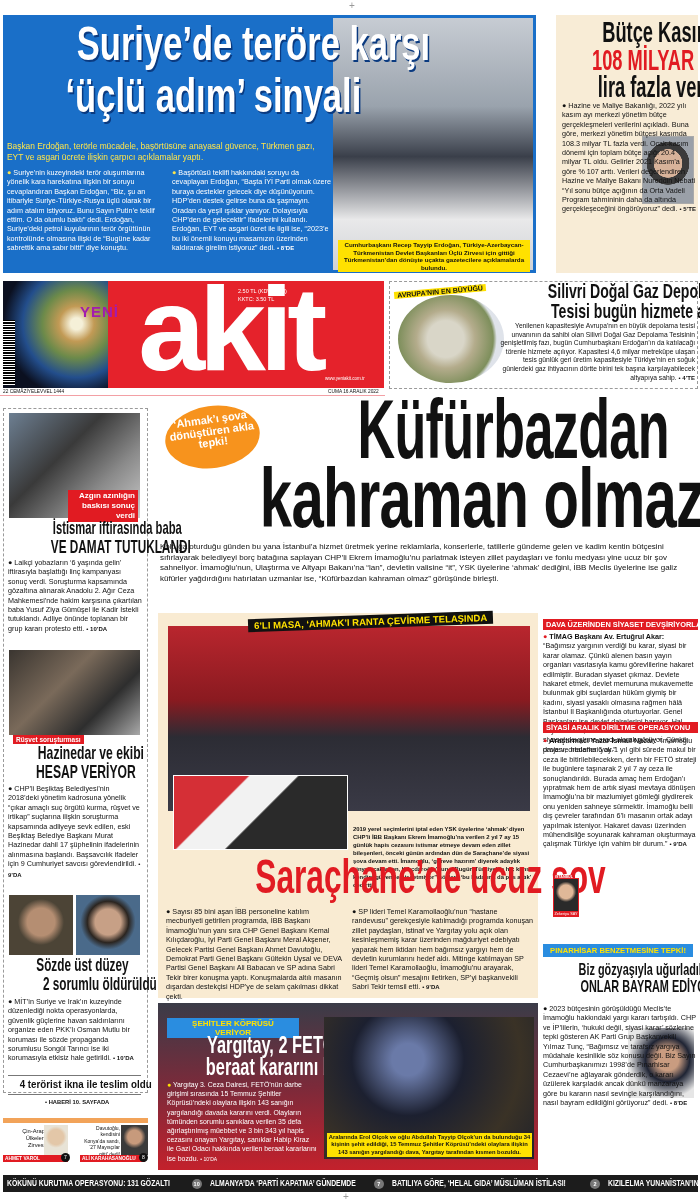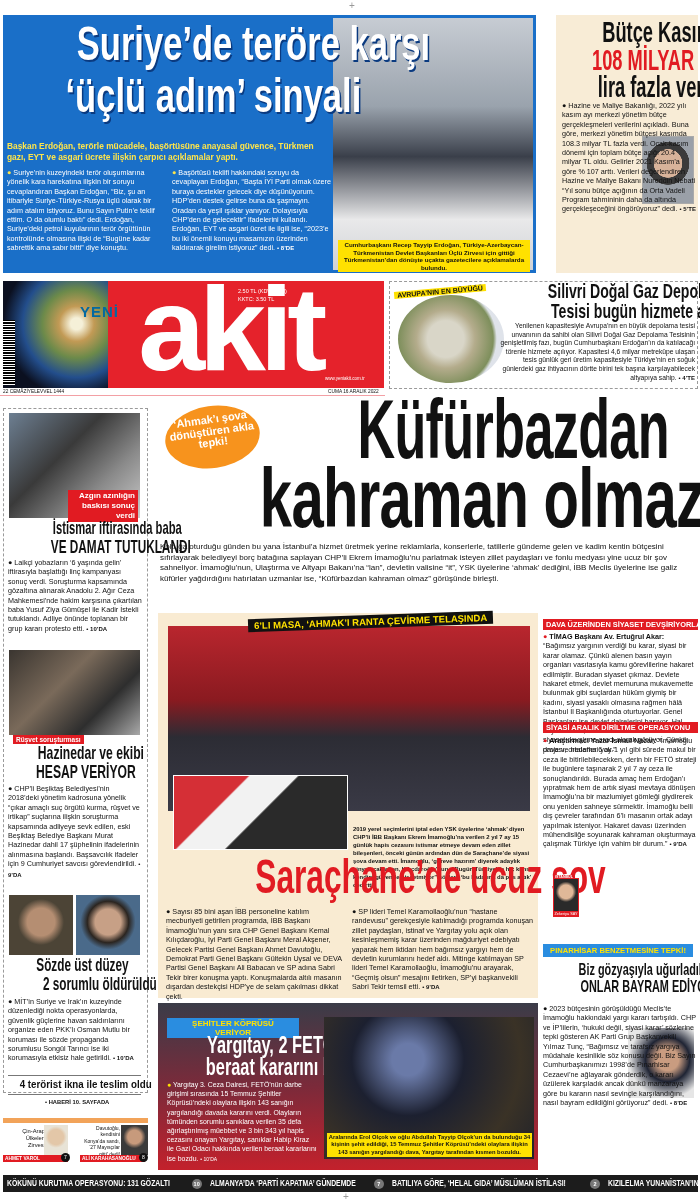--- a/index.html
+++ b/index.html
@@ -3,37 +3,37 @@
 <meta charset="utf-8">
 <style>
 *{box-sizing:border-box;margin:0;padding:0}
 body{width:700px;height:1204px;background:#fff;font-family:"Liberation Sans",sans-serif;position:relative;overflow:hidden;color:#111}
 .abs{position:absolute}
 .body-text{font-size:7.2px;line-height:9.4px}
 
 #top-block{left:3px;top:15px;width:533px;height:258px;background:#1a6fc8}
 #top-headline1{left:8px;top:18px;font-size:48px;color:#fff;font-weight:bold;transform:scaleX(0.72);white-space:nowrap;text-shadow:2px 2px 0 #0a3a80;line-height:52px}
 #top-headline2{left:8px;top:70px;font-size:48px;color:#fff;font-weight:bold;transform:scaleX(0.72);white-space:nowrap;text-shadow:2px 2px 0 #0a3a80;line-height:52px}
-#top-sub{left:7px;top:141px;width:326px;color:#ffe54a;font-weight:bold;font-size:8.4px;line-height:11px}
+#top-sub{left:7px;top:141px;width:326px;color:#ffe54a;font-weight:normal;font-size:8.4px;line-height:11px}
 #top-col1{left:7px;top:168px;width:160px;color:#fff}
 #top-col2{left:172px;top:168px;width:160px;color:#fff}
 #top-photo{left:333px;top:18px;width:200px;height:252px;background:linear-gradient(180deg,#c7ccd3 0%,#9aa3ad 35%,#3a3f4a 55%,#e9e9ea 80%,#cfd2d6 100%)}
 #top-caption{left:338px;top:240px;width:192px;background:#ffe100;color:#111;font-size:6.2px;line-height:7.6px;font-weight:bold;text-align:center;padding:1px 2px}
 
 #budget-box{left:556px;top:15px;width:142px;height:258px;background:#f8ecd6}
 #budget-h1{left:562px;top:18px;font-size:29px;font-weight:bold;transform:scaleX(0.63);white-space:nowrap;line-height:29px}
 #budget-h2{left:562px;top:46px;font-size:29px;font-weight:bold;color:#e11b22;transform:scaleX(0.63);white-space:nowrap;line-height:29px}
 #budget-h3{left:562px;top:73px;font-size:29px;font-weight:bold;transform:scaleX(0.63);white-space:nowrap;line-height:29px}
 #budget-text{left:562px;top:101px;width:134px}
 #budget-photo{left:642px;top:136px;width:52px;height:68px;background:radial-gradient(circle at 50% 40%,#d8b39a 0 30%,#3b3b3b 31% 45%,#9aa0a8 46%);border:1px solid #aaa}
 
 #mast-globe{left:3px;top:281px;width:105px;height:107px;background:radial-gradient(circle at 70% 40%,#f5f0d8 0 6%,#c29a55 18%,#6c8a4a 35%,#234e8c 55%,#0b1020 75%)}
 #barcode{left:3px;top:320px;width:12px;height:65px;background:repeating-linear-gradient(180deg,#000 0 1px,#fff 1px 2px,#000 2px 4px,#fff 4px 5px)}
 #mast-red{left:108px;top:281px;width:276px;height:107px;background:#e5222b}
-#mast-yeni{left:80px;top:303px;color:#0369a1;font-weight:bold;font-size:15px;letter-spacing:1px}
+#mast-yeni{left:80px;top:303px;color:#a21caf;font-weight:bold;font-size:15px;letter-spacing:1px}
 #mast-akit{left:140px;top:270px;color:#fff;font-weight:bold;font-size:118px;line-height:118px;transform:scaleX(1.02);letter-spacing:-6px}
 #mast-price{left:238px;top:287px;color:#fff;font-size:5.5px;line-height:8px}
 #mast-url{left:325px;top:376px;color:#fff;font-size:4.5px}
 #mast-date-left{left:3px;top:389px;font-size:4.8px}
 #mast-date-right{left:328px;top:389px;font-size:4.8px}
 #mast-line{left:0px;top:395px;width:385px;height:1px;background:#f3a0a5}
 
 #silivri-box{left:389px;top:281px;width:309px;height:108px;border:1px dashed #9a9a9a}
 #silivri-img{left:398px;top:295px;width:106px;height:88px;border-radius:50%;background:radial-gradient(circle at 45% 50%,#d9d6c8 0 25%,#b4ac8c 40%,#7e8f5c 65%,#dfe3ea 70%)}
 #silivri-tag{left:394px;top:288px;background:#ffe100;font-size:7px;font-weight:bold;padding:0 3px;transform:rotate(-5deg);white-space:nowrap}

